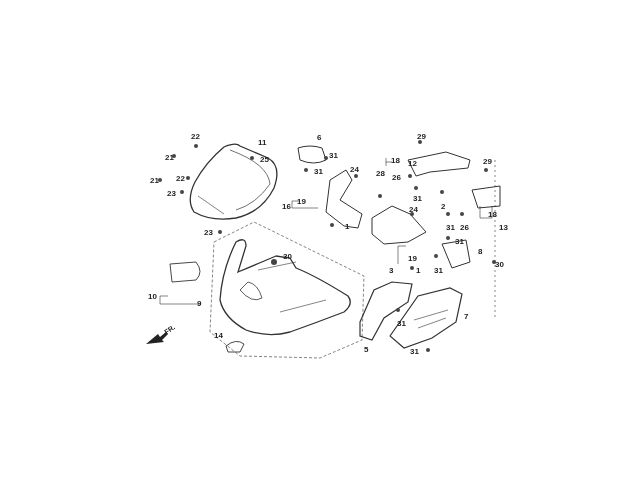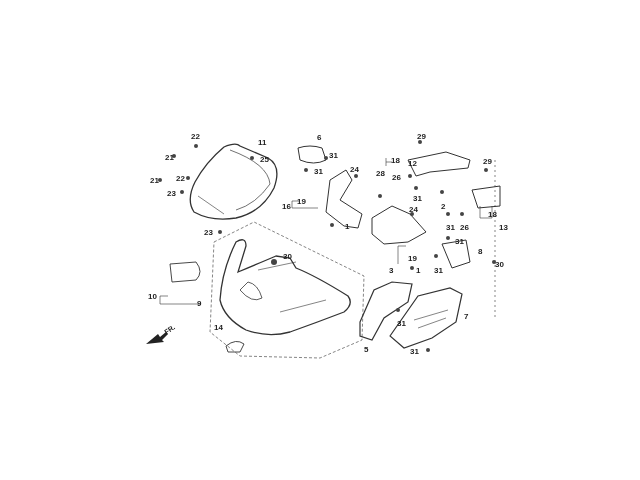--- a/index.html
+++ b/index.html
@@ -133,15 +133,15 @@
       <div class="lbl" style="left: 389px; top: 267px;">3</div>
       <div class="lbl" style="left: 416px; top: 267px;">1</div>
       <div class="lbl" style="left: 434px; top: 267px;">31</div>
       <div class="lbl" style="left: 283px; top: 253px;">30</div>
       <div class="lbl" style="left: 148px; top: 293px;">10</div>
       <div class="lbl" style="left: 197px; top: 300px;">9</div>
       <div class="lbl" style="left: 397px; top: 320px;">31</div>
       <div class="lbl" style="left: 464px; top: 313px;">7</div>
       <div class="lbl" style="left: 364px; top: 346px;">5</div>
       <div class="lbl" style="left: 410px; top: 348px;">31</div>
-      <div class="lbl" style="left: 214px; top: 324px;">14</div>
+      <div class="lbl" style="left: 214px; top: 332px;">14</div>
     </div>
 </div>
 
 </body></html>

